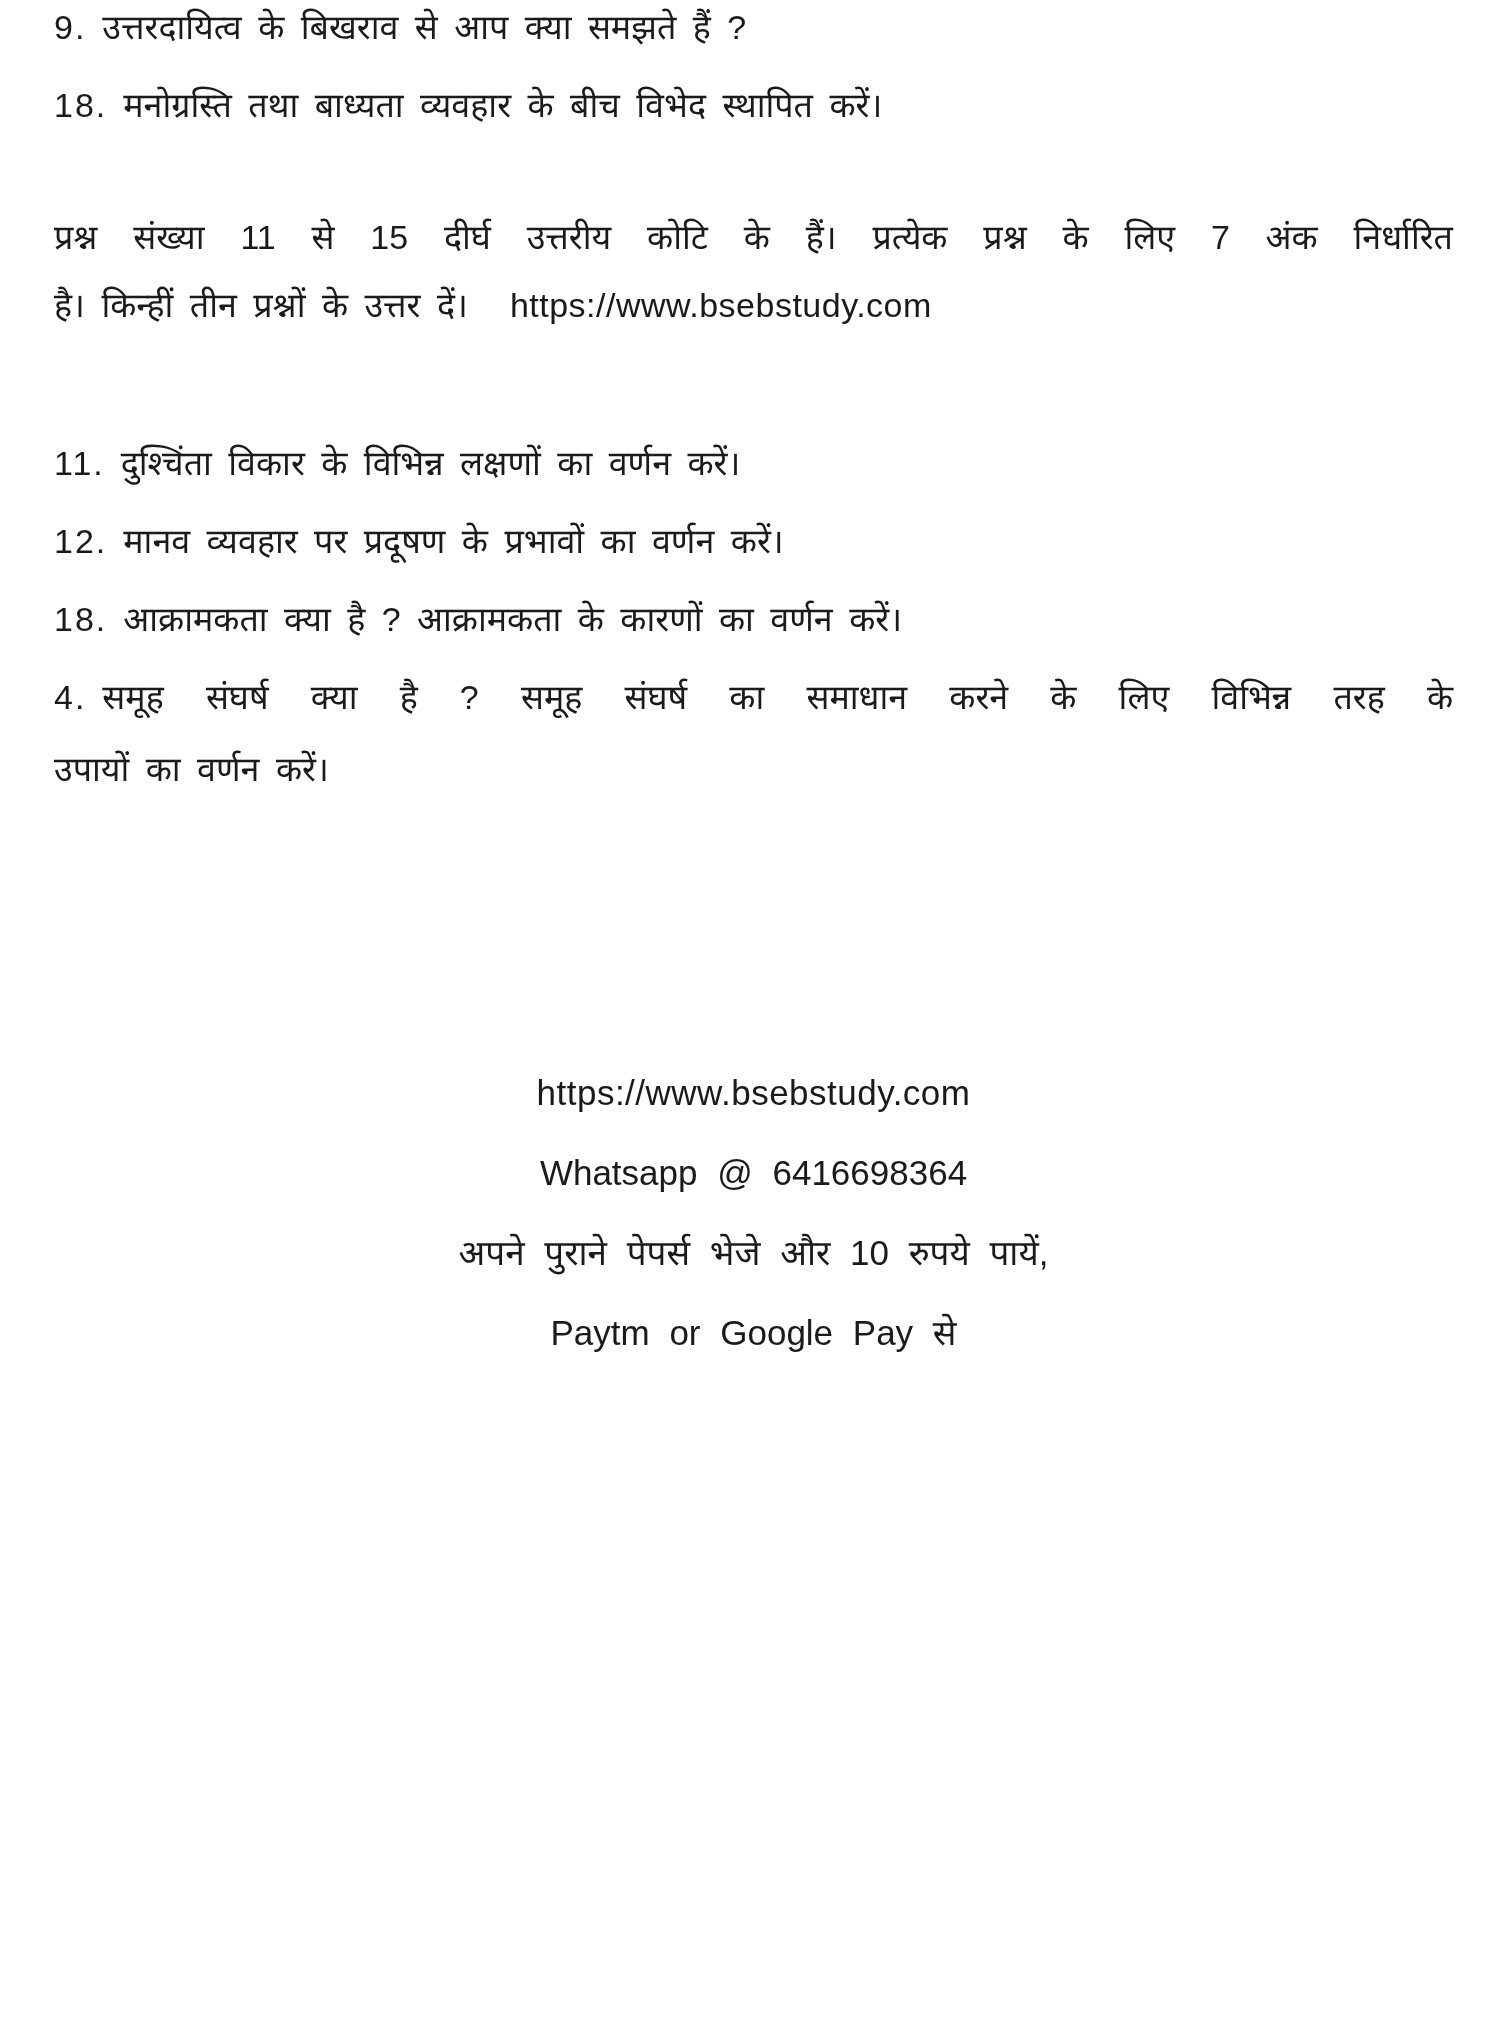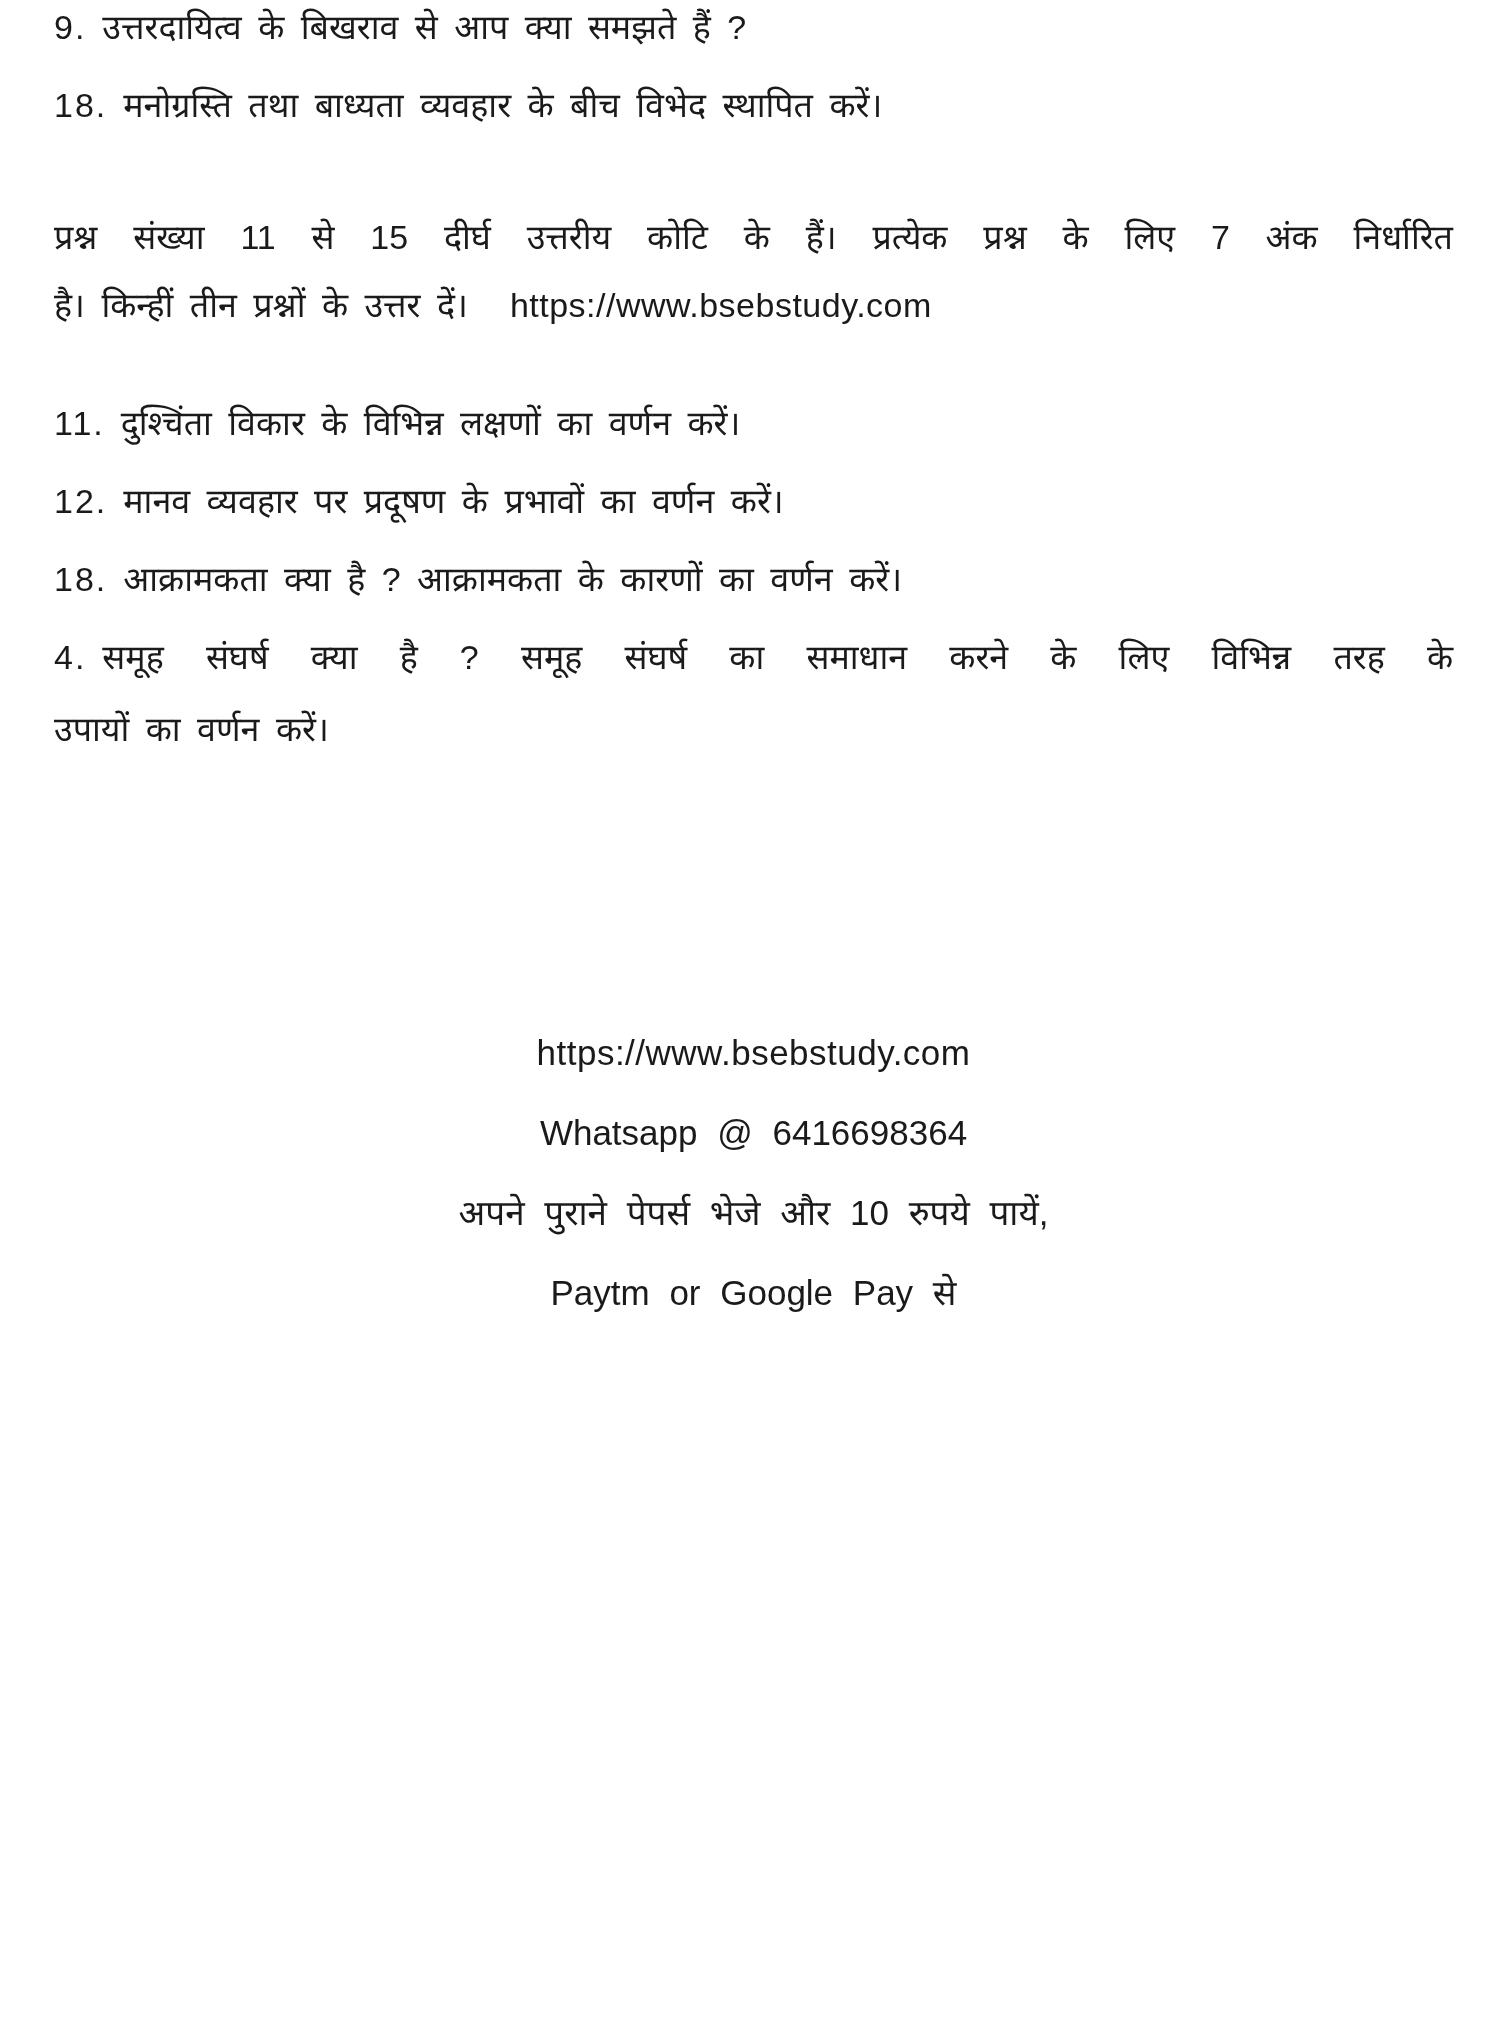--- a/index.html
+++ b/index.html
@@ -51,21 +51,21 @@
   .instr-line2 {
     margin-top: 22px;
   }
   .inline-url {
     display: inline-block;
     margin-left: 42px;
     word-spacing: 0;
     letter-spacing: 0.5px;
   }
   .section-long {
-    margin-top: 72px;
+    margin-top: 112px;
   }
   
   .promo {
     margin-top: 278px;
     text-align: center;
     font-size: 35px;
   }
   .promo p {
     margin: 0 0 34px 0;
     line-height: 46px;

